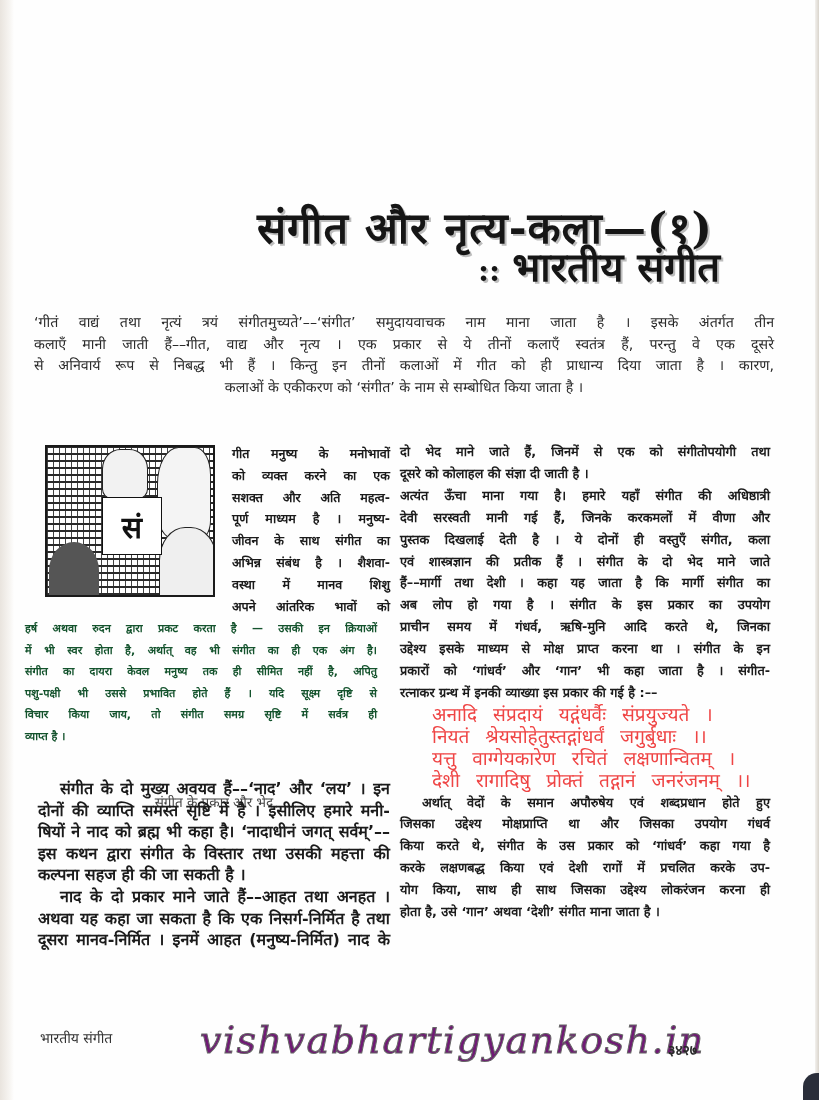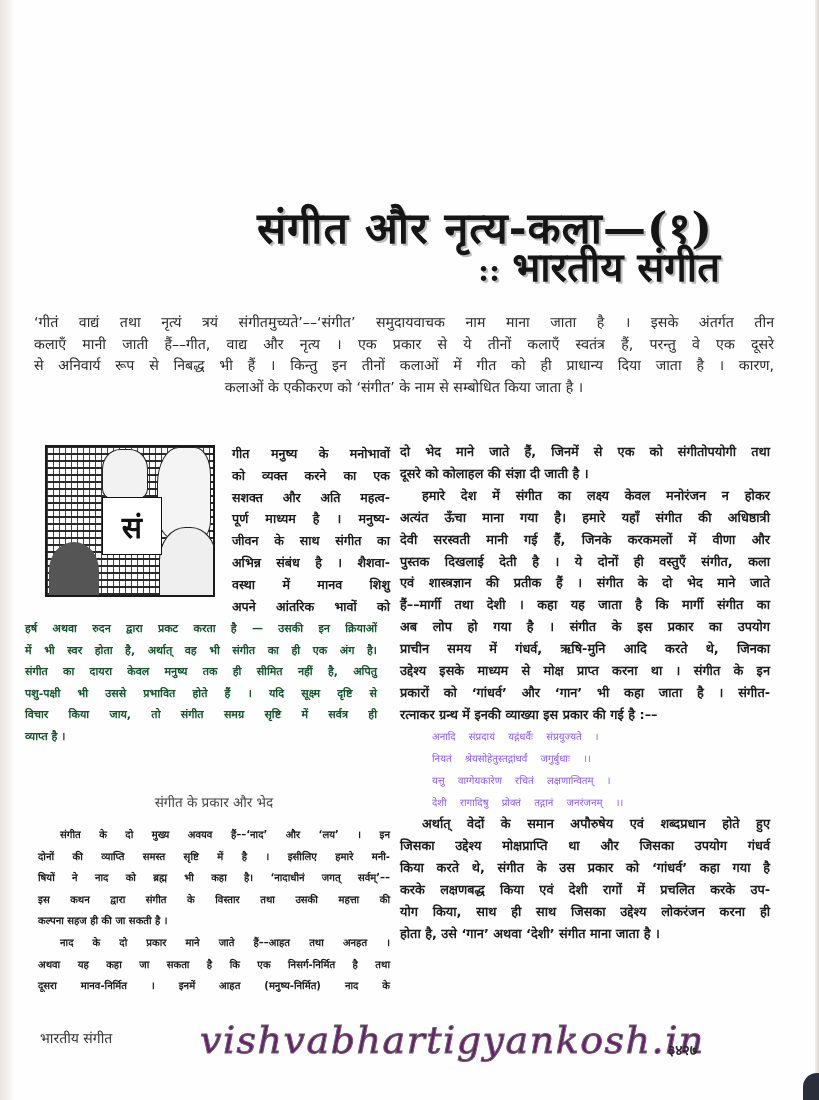--- a/index.html
+++ b/index.html
@@ -65,30 +65,30 @@
       position: absolute; left: 25px; top: 618px; width: 352px;
       font-size: 11px; font-weight: bold; line-height: 21.6px; color: #14532d;
     }
     .line { display: block; white-space: nowrap; }
     .just { text-align: justify; text-align-last: justify; }
     .subhead {
       position: absolute; left: 38px; top: 793px; width: 352px; text-align: center;
       font-size: 13.5px; color: #444; font-weight: normal;
     }
     .col-left2 {
-      position: absolute; left: 38px; top: 824px; width: 352px;
-      font-size: 10px; font-weight: bold; line-height: 21.6px; color: #1b1b1b;
+      position: absolute; left: 38px; top: 778px; width: 352px;
+      font-size: 16px; font-weight: bold; line-height: 21.6px; color: #1b1b1b;
     }
     .col-right {
       position: absolute; left: 400px; top: 441px; width: 370px;
       font-size: 12.8px; font-weight: bold; line-height: 21.9px; color: #1b1b1b;
     }
     .verse {
       display: block; white-space: nowrap; padding-left: 32px;
-      font-weight: normal; color: #8b5cf6; font-size: 10px; word-spacing: 10px;
+      font-weight: normal; color: #ef4444; font-size: 19px; word-spacing: 10px;
     }
     .indent { padding-left: 22px; }
     .footer-left {
       position: absolute; left: 40px; top: 1028px;
       font-size: 14px; color: #333;
     }
     .watermark {
       position: absolute; left: 200px; top: 1018px;
       font-family: "DejaVu Serif", serif; font-style: italic; font-size: 38px;
       letter-spacing: 1.5px; color: #701a75;
@@ -156,21 +156,20 @@
   <span class="line just">इस कथन द्वारा संगीत के विस्तार तथा उसकी महत्ता की</span>
   <span class="line">कल्पना सहज ही की जा सकती है ।</span>
   <span class="line just indent">नाद के दो प्रकार माने जाते हैं––आहत तथा अनहत ।</span>
   <span class="line just">अथवा यह कहा जा सकता है कि एक निसर्ग-निर्मित है तथा</span>
   <span class="line just">दूसरा मानव-निर्मित । इनमें आहत (मनुष्य-निर्मित) नाद के</span>
 </div>
 
 <div class="col-right">
   <span class="line just">दो भेद माने जाते हैं, जिनमें से एक को संगीतोपयोगी तथा</span>
   <span class="line">दूसरे को कोलाहल की संज्ञा दी जाती है ।</span>
-  <span class="line just indent">हमारे देश में संगीत का लक्ष्य केवल मनोरंजन न होकर</span>
   <span class="line just">अत्यंत ऊँचा माना गया है। हमारे यहाँ संगीत की अधिष्ठात्री</span>
   <span class="line just">देवी सरस्वती मानी गई हैं, जिनके करकमलों में वीणा और</span>
   <span class="line just">पुस्तक दिखलाई देती है । ये दोनों ही वस्तुएँ संगीत, कला</span>
   <span class="line just">एवं शास्त्रज्ञान की प्रतीक हैं । संगीत के दो भेद माने जाते</span>
   <span class="line just">हैं––मार्गी तथा देशी । कहा यह जाता है कि मार्गी संगीत का</span>
   <span class="line just">अब लोप हो गया है । संगीत के इस प्रकार का उपयोग</span>
   <span class="line just">प्राचीन समय में गंधर्व, ऋषि-मुनि आदि करते थे, जिनका</span>
   <span class="line just">उद्देश्य इसके माध्यम से मोक्ष प्राप्त करना था । संगीत के इन</span>
   <span class="line just">प्रकारों को ‘गांधर्व’ और ‘गान’ भी कहा जाता है । संगीत-</span>
   <span class="line">रत्नाकर ग्रन्थ में इनकी व्याख्या इस प्रकार की गई है :––</span>

